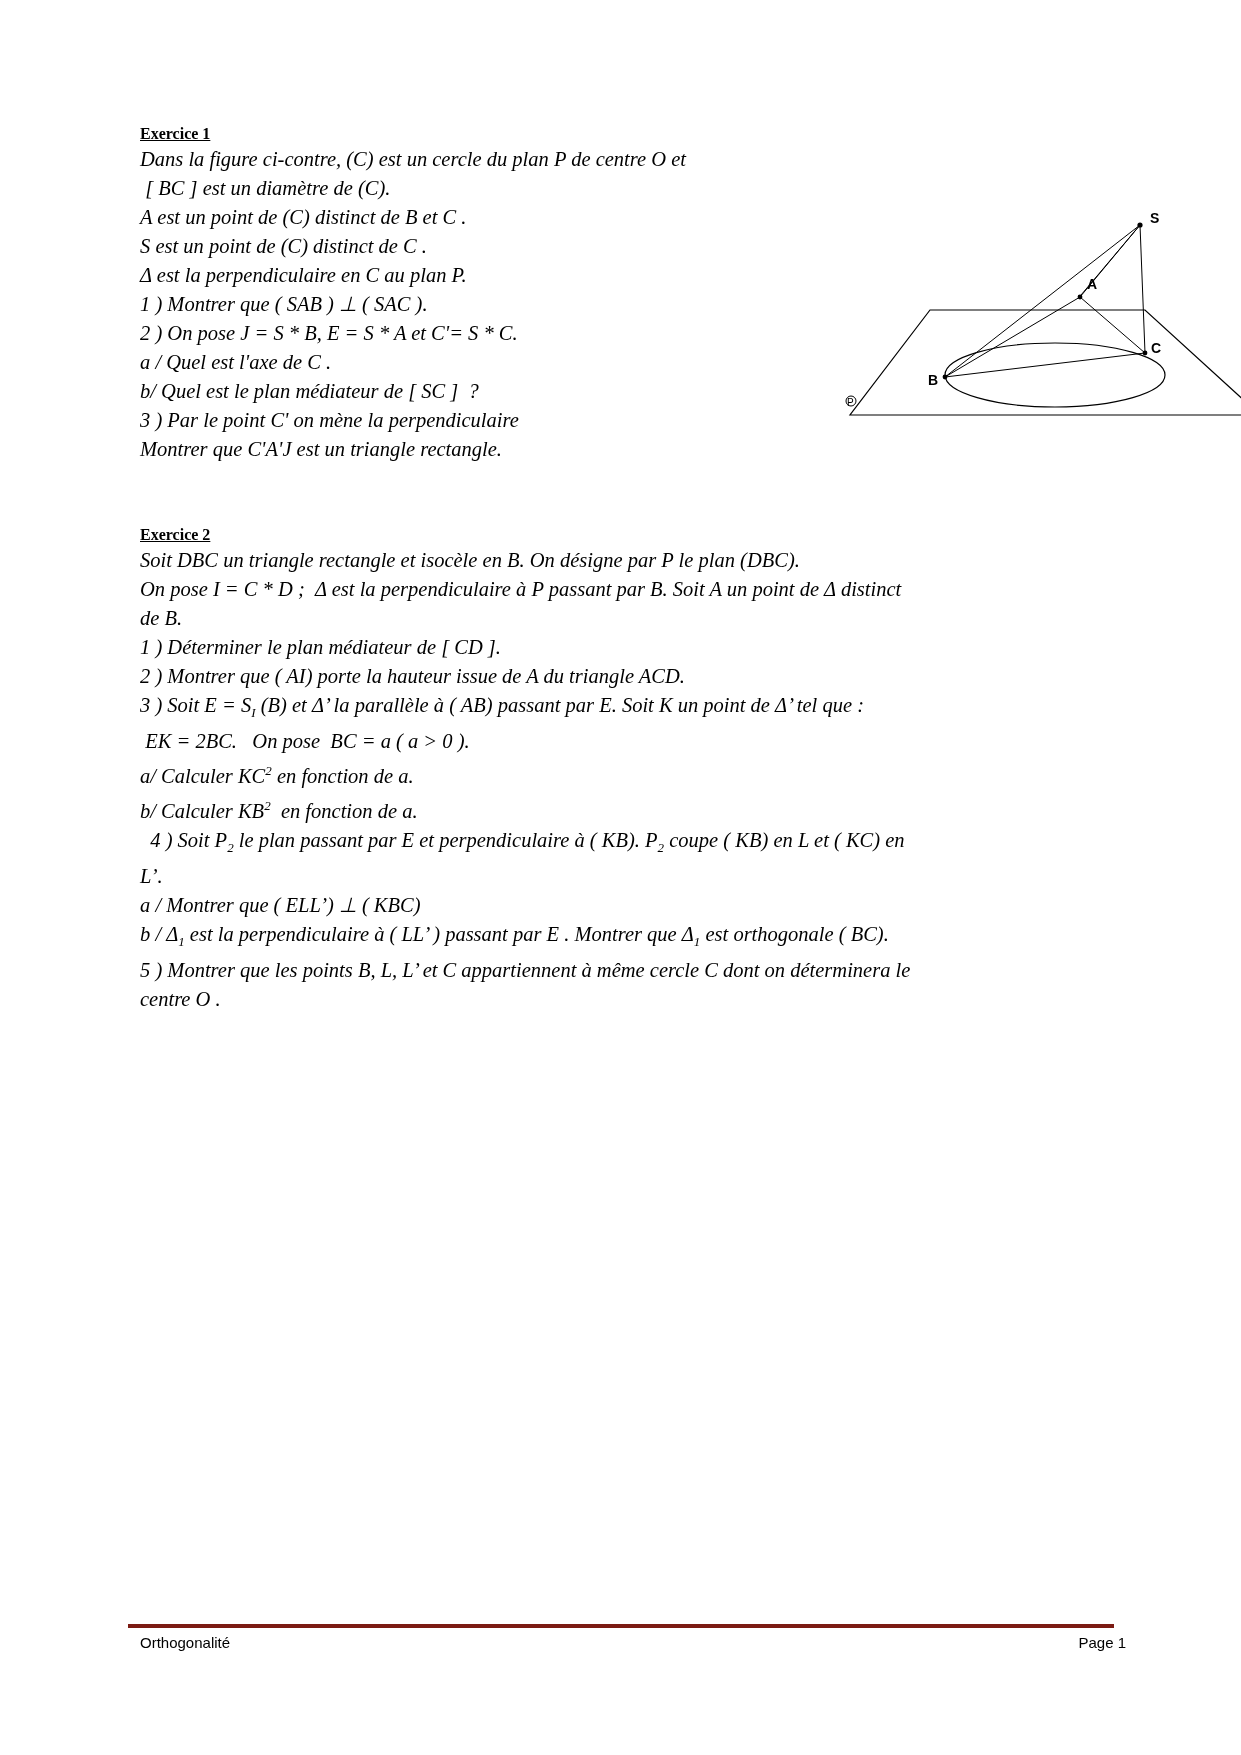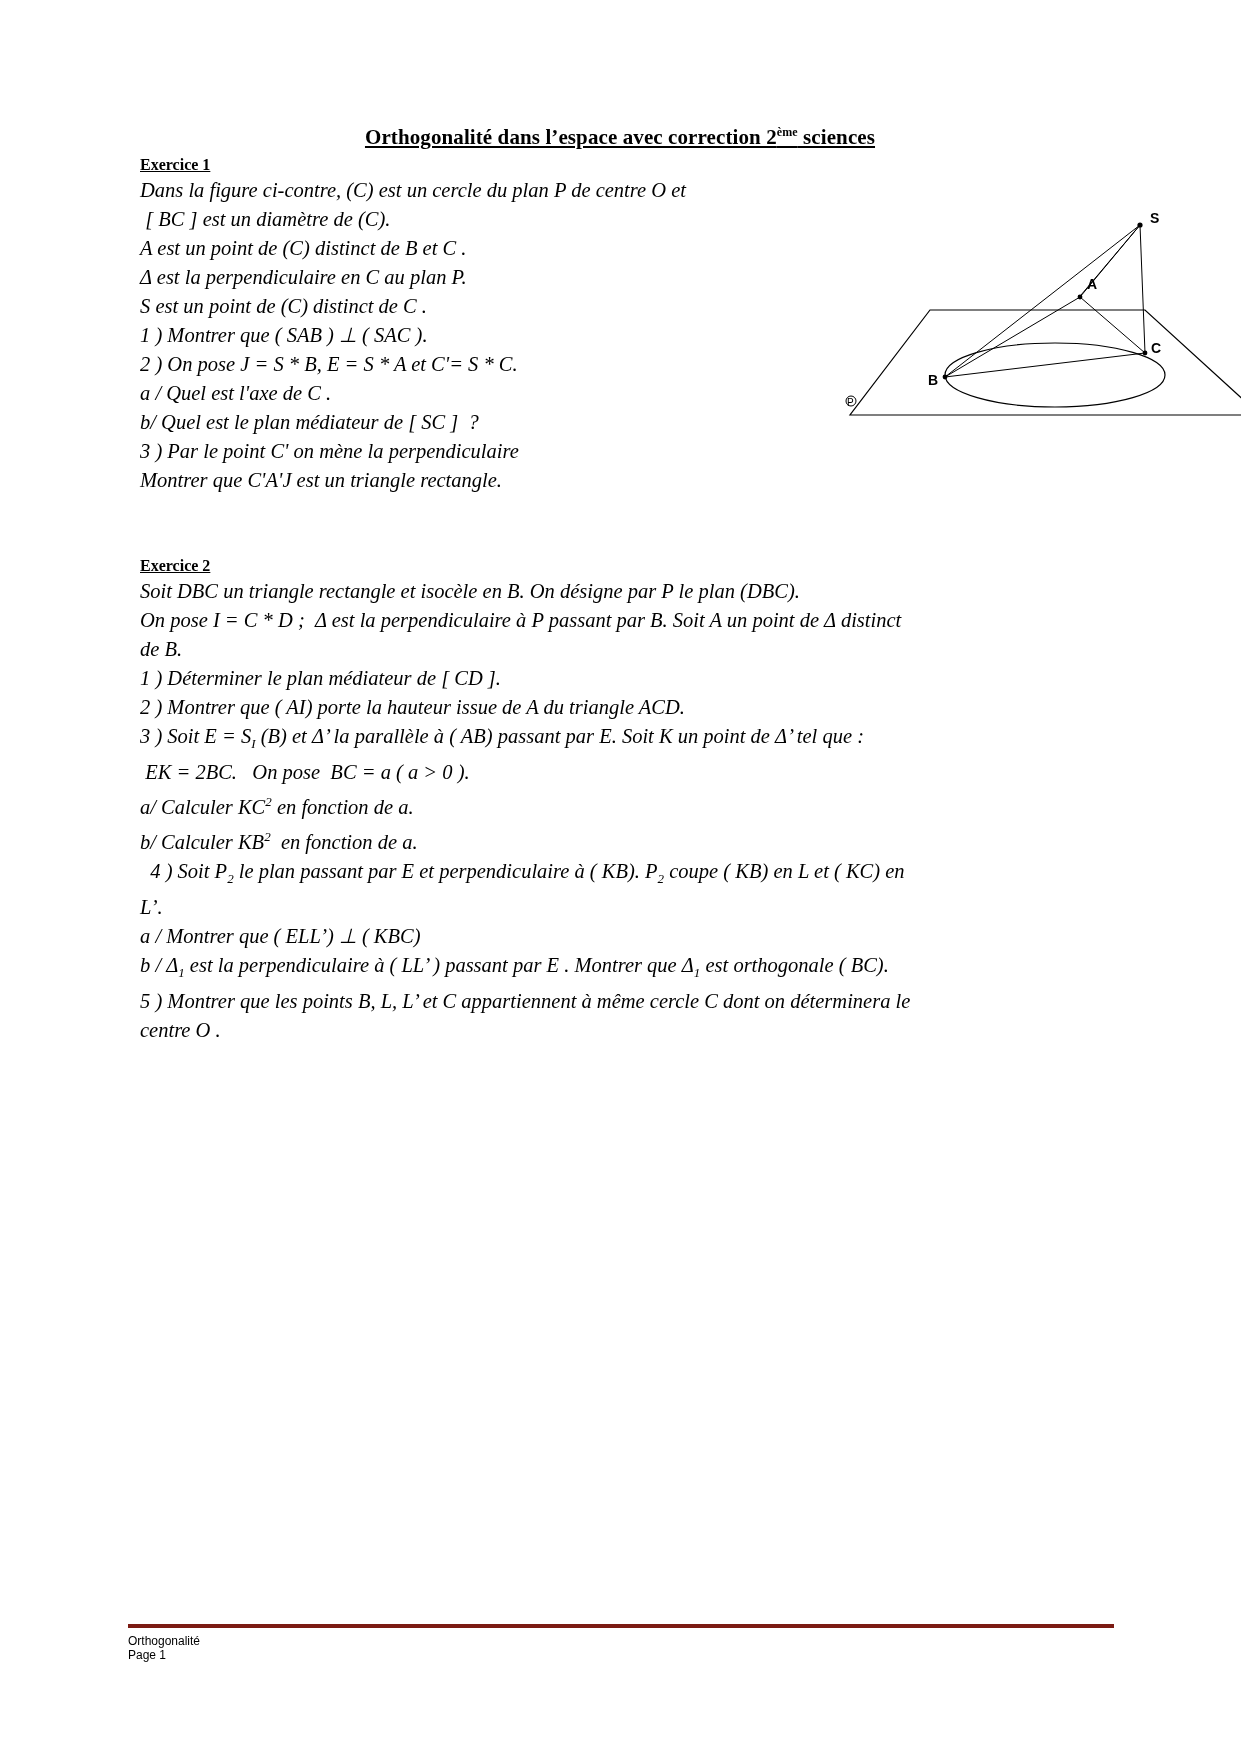--- a/index.html
+++ b/index.html
@@ -75,47 +75,45 @@
   .footer-rule {
     position: absolute;
     left: 128px;
     top: 1624px;
     width: 986px;
     height: 4px;
     background: #7B1B13;
   }
   .footer {
     position: absolute;
-    left: 128px;
+    left: 140px;
     top: 1634px;
     width: 986px;
     font-family: "Liberation Sans", sans-serif;
-    font-size: 12px;
+    font-size: 15px;
     display: flex;
     justify-content: space-between;
-    flex-direction: column;
   }
 </style>
 </head>
 <body>
 
 <div class="page">
 
   <div class="content">
 
-    <h1 class="doc-title"><span>Orthogonalité dans l’espace avec correction 2</span><sup>ème</sup><span> sciences</span></h1>
 
     <div class="ex-head">Exercice 1</div>
 
     <div class="ex1-text">
       <p class="line">Dans la figure ci-contre, (C) est un cercle du plan P de centre O et</p>
       <p class="line"> [ BC ] est un diamètre de (C).</p>
       <p class="line">A est un point de (C) distinct de B et C .</p>
+      <p class="line">S est un point de (C) distinct de C .</p>
       <p class="line">Δ est la perpendiculaire en C au plan P.</p>
-      <p class="line">S est un point de (C) distinct de C .</p>
       <p class="line">1 ) Montrer que ( SAB ) ⊥ ( SAC ).</p>
       <p class="line">2 ) On pose J = S * B, E = S * A et C'= S * C.</p>
       <p class="line">a / Quel est l'axe de C .</p>
       <p class="line">b/ Quel est le plan médiateur de [ SC ]  ?</p>
       <p class="line">3 ) Par le point C' on mène la perpendiculaire</p>
       <p class="line">Montrer que C'A'J est un triangle rectangle.</p>
     </div>
 
     <div class="figure">
       <svg width="470" height="250" viewBox="0 0 470 250">

